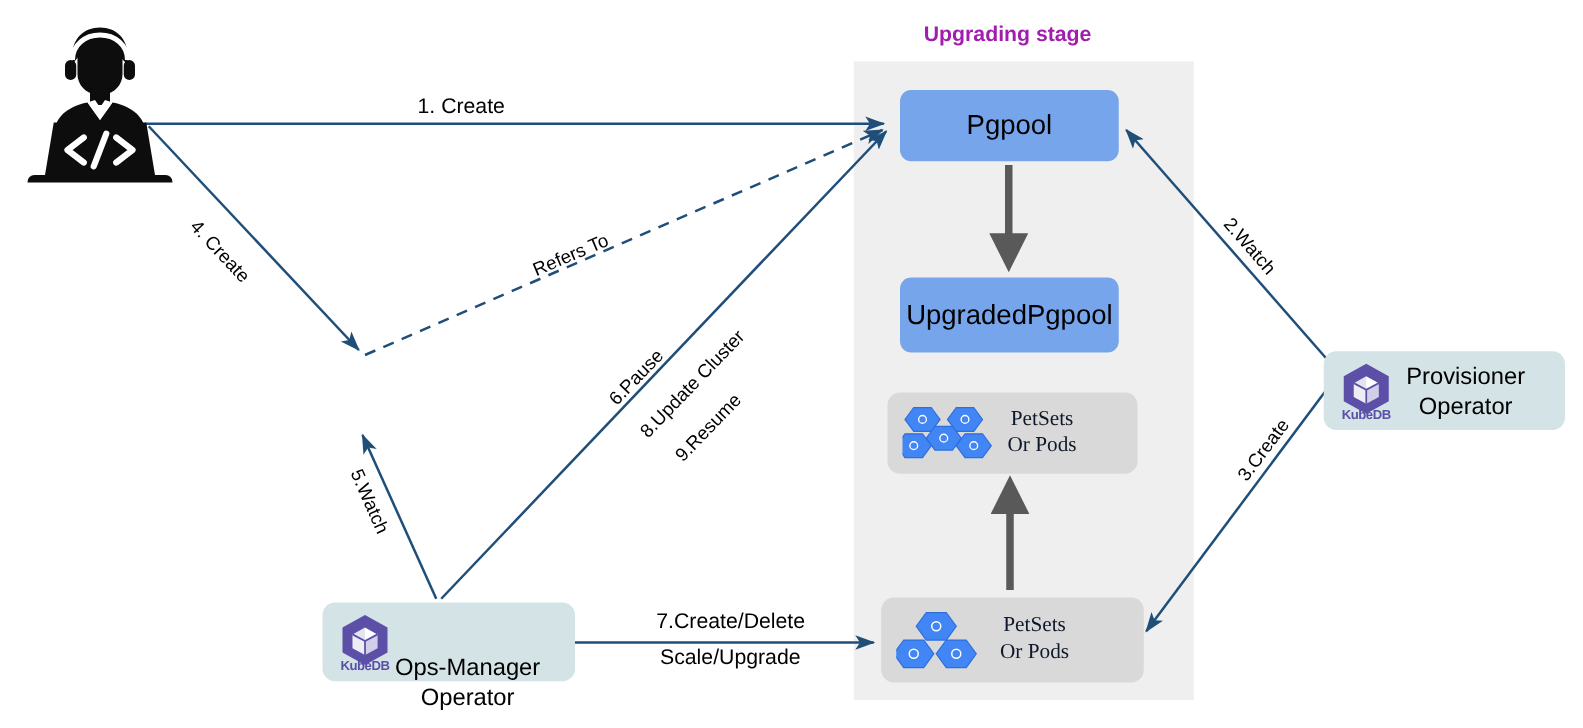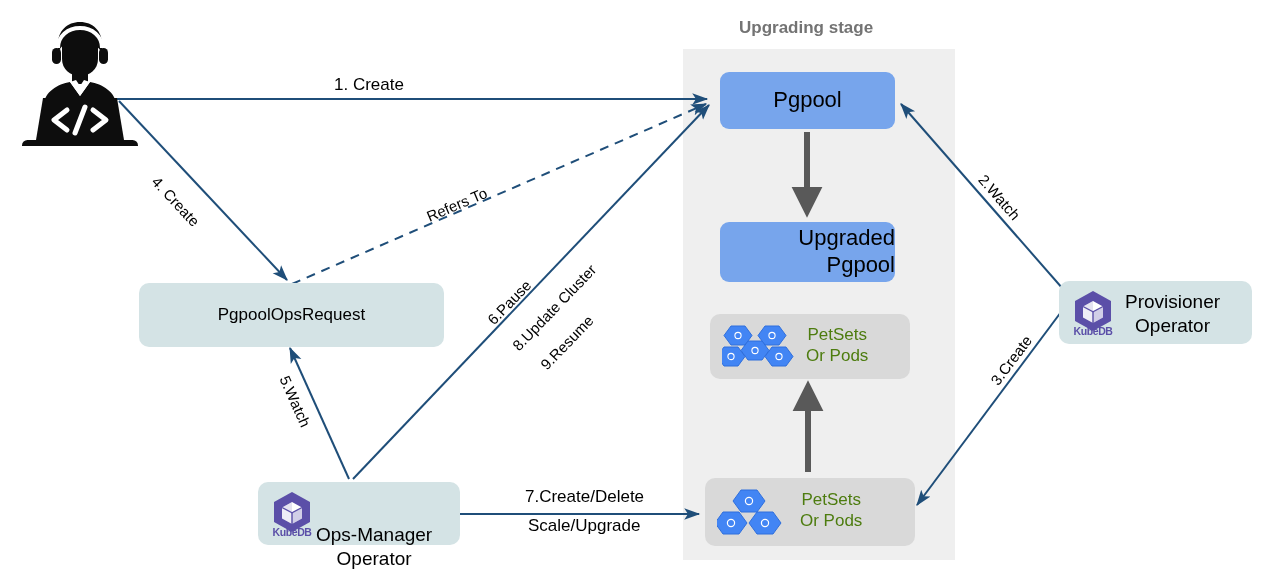--- a/index.html
+++ b/index.html
@@ -35,21 +35,21 @@
     color: #000000;
   }
   .stage-bg {
     position: absolute;
     background: #efefef;
   }
   .stage-title {
     position: absolute;
     font-size: 17px;
     font-weight: bold;
-    color: #737373;
+    color: #a21caf;
     white-space: nowrap;
   }
   .bluebox {
     background: #77a5ec;
     border-radius: 9px;
     font-size: 22px;
   }
   .graybox {
     background: #d9d9d9;
     border-radius: 10px;
@@ -76,22 +76,23 @@
     transform-origin: 0 0;
   }
   .edge-label.plain {
     font-size: 17px;
   }
   .petlabel {
     position: absolute;
     font-size: 17px;
     line-height: 1.25;
     text-align: center;
-    color: #4d7c0f;
+    color: #0f172a;
     white-space: nowrap;
+    font-family: Liberation Serif, serif;
   }
   .kubedb-logo {
     position: absolute;
   }
   .dev-icon {
     position: absolute;
   }
   .hexicon {
     position: absolute;
   }
@@ -177,21 +178,21 @@
       <path d="M71,95 L61,121" fill="none" stroke="#ffffff" stroke-width="5" stroke-linecap="round"></path>
 
       <rect x="8" y="128" width="116" height="11" rx="5.5" fill="#0d0d0d"></rect>
     </svg>
   </div>
 
   <div class="box bluebox" style="left:720px; top:72px; width:175px; height:57px;">
     <span>Pgpool</span>
   </div>
 
-  <div class="box bluebox" style="left:720px; top:222px; width:175px; height:60px; flex-direction:column;align-items:flex-end;">
+  <div class="box bluebox" style="left:720px; top:222px; width:175px; height:60px; ">
     <span>Upgraded</span>
     <span>Pgpool</span>
   </div>
 
   <div class="box graybox" style="left:710px; top:314px; width:200px; height:65px; justify-content:flex-start;">
     <div class="hexicon" style="left:12px; top:9px; width:72px; height:46px;">
       <svg width="72" height="46" viewBox="0 0 72 46">
         <g fill="#4285f4" stroke="#2f6fdc" stroke-width="1">
           <path d="M9,3 L23,3 L30,12.5 L23,22 L9,22 L2,12.5 Z"></path>
           <path d="M43,3 L57,3 L64,12.5 L57,22 L43,22 L36,12.5 Z"></path>
@@ -228,23 +229,20 @@
           <circle cx="48" cy="35" r="3.6"></circle>
         </g>
       </svg>
     </div>
     <div class="petlabel" style="left:95px; top:11px;">
       <div>PetSets</div>
       <div>Or Pods</div>
     </div>
   </div>
 
-  <div class="box tealbox" style="left:139px; top:283px; width:305px; height:64px;">
-    <span>PgpoolOpsRequest</span>
-  </div>
 
   <div class="box tealbox" style="left:1059px; top:281px; width:193px; height:63px; justify-content:flex-start;">
     <div class="kubedb-logo" style="left:10px; top:8px; width:48px; height:48px;">
       <svg width="48" height="48" viewBox="0 0 48 48">
         <path d="M24,2 L42,12 L42,32 L24,42 L6,32 L6,12 Z" fill="#5b4fa8"></path>
         <path d="M24,12 L34,17.5 L34,28.5 L24,34 L14,28.5 L14,17.5 Z" fill="#ffffff"></path>
         <path d="M24,12 L24,22.8 L14,17.5 Z" fill="#5b4fa8" opacity="0.16"></path>
         <path d="M24,22.8 L34,17.5 L34,28.5 L24,34 Z" fill="#5b4fa8" opacity="0.28"></path>
         <path d="M24,22.8 L14,17.5 L14,28.5 L24,34 Z" fill="#5b4fa8" opacity="0.1"></path>
         <path d="M14,17.5 L24,22.8 L34,17.5" fill="none" stroke="#5b4fa8" stroke-width="1.4"></path>

